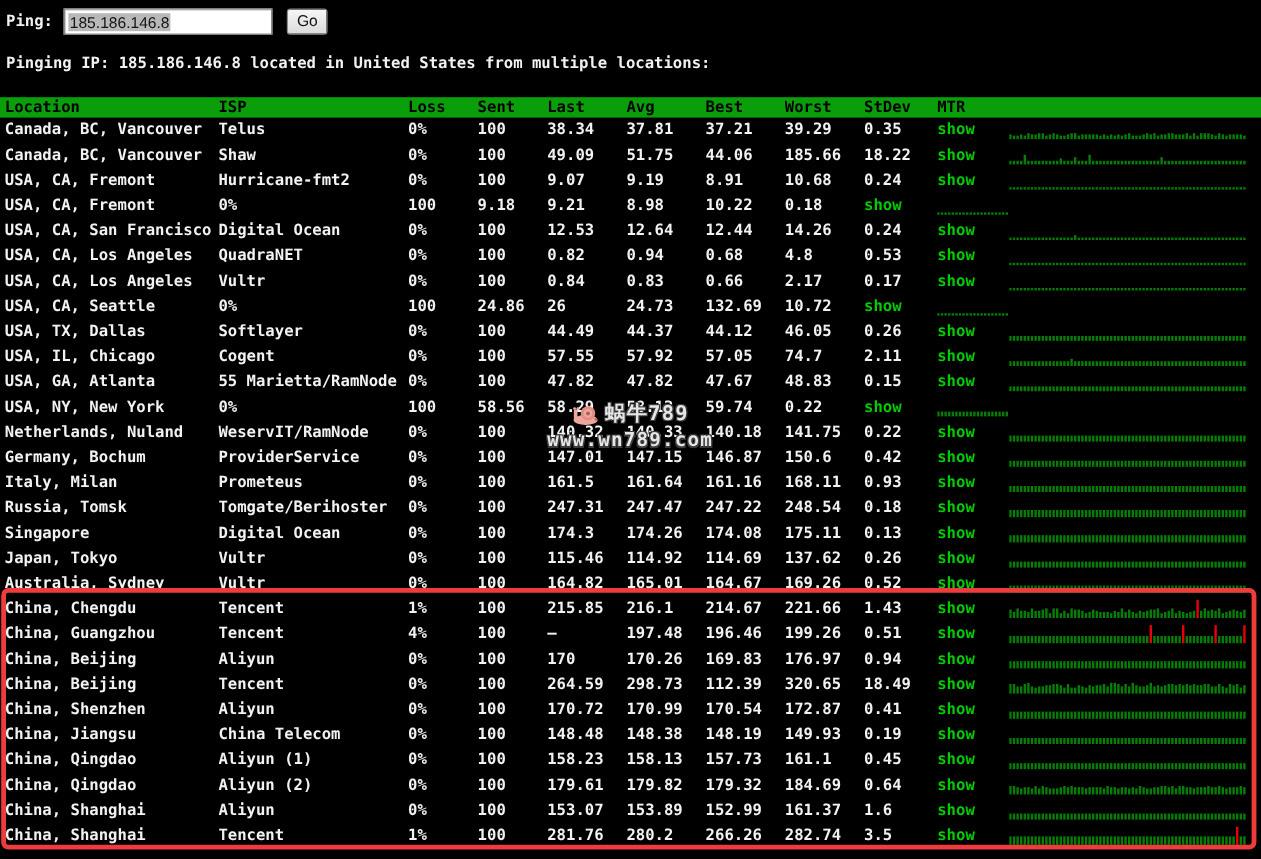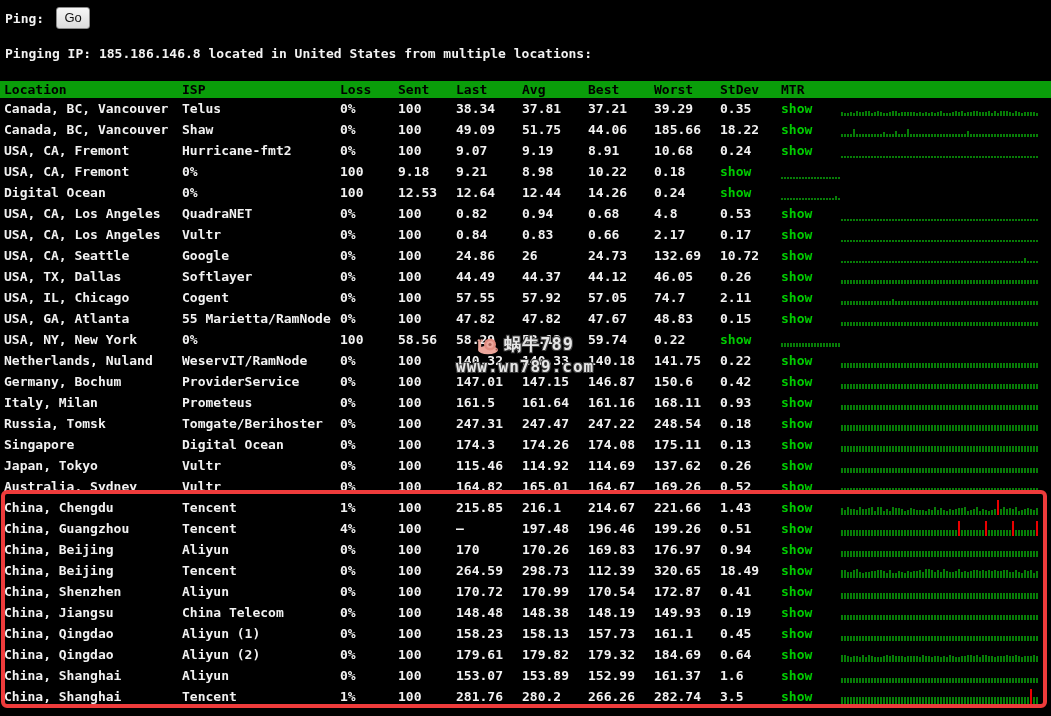--- a/index.html
+++ b/index.html
@@ -64,20 +64,23 @@
   .wm-text2{
     margin-top:1px;font-size:16px;font-weight:bold;color:#e6e6e6;letter-spacing:1px;
     text-shadow:1px 1px 0 #3c3c3c,-1px -1px 0 #3c3c3c,1px -1px 0 #3c3c3c,-1px 1px 0 #3c3c3c;
   }
 </style>
 </head>
 <body>
 
 <div class="form-row">
   <span class="ping-label">Ping:</span>
+  <div class="fake-input" role="textbox">
+    <span class="sel">185.186.146.8</span>
+  </div>
   <button class="go-btn">Go</button>
 </div>
 
 <div class="status"><span>Pinging IP: 185.186.146.8 located in </span><b>United States</b><span> from multiple locations:</span></div>
 
 <div class="tbl">
   <div class="thead" id="thead">
       <div>Location</div>
       <div>ISP</div>
       <div>Loss</div>
@@ -135,20 +138,21 @@
         <div>100</div>
         <div>9.18</div>
         <div>9.21</div>
         <div>8.98</div>
         <div>10.22</div>
         <div>0.18</div>
         <div><span class="show">show</span></div>
         <div><div class="chart"><i style="height: 2px;"></i><i style="height: 2px;"></i><i style="height: 2px;"></i><i style="height: 2px;"></i><i style="height: 2px;"></i><i style="height: 2px;"></i><i style="height: 2px;"></i><i style="height: 2px;"></i><i style="height: 2px;"></i><i style="height: 2px;"></i><i style="height: 2px;"></i><i style="height: 2px;"></i><i style="height: 2px;"></i><i style="height: 2px;"></i><i style="height: 2px;"></i><i style="height: 2px;"></i><i style="height: 2px;"></i><i style="height: 2px;"></i><i style="height: 2px;"></i><i style="height: 2px;"></i><i style="height: 2px;"></i><i style="height: 2px;"></i><i style="height: 2px;"></i><i style="height: 2px;"></i><i style="height: 2px;"></i><i style="height: 2px;"></i><i style="height: 2px;"></i><i style="height: 2px;"></i><i style="height: 2px;"></i><i style="height: 2px;"></i><i style="height: 2px;"></i><i style="height: 2px;"></i><i style="height: 2px;"></i><i style="height: 2px;"></i><i style="height: 2px;"></i><i style="height: 2px;"></i><i style="height: 2px;"></i><i style="height: 2px;"></i><i style="height: 2px;"></i><i style="height: 2px;"></i><i style="height: 2px;"></i><i style="height: 2px;"></i><i style="height: 2px;"></i><i style="height: 2px;"></i><i style="height: 2px;"></i><i style="height: 2px;"></i><i style="height: 2px;"></i><i style="height: 2px;"></i><i style="height: 2px;"></i><i style="height: 2px;"></i><i style="height: 2px;"></i><i style="height: 2px;"></i><i style="height: 2px;"></i><i style="height: 2px;"></i><i style="height: 2px;"></i><i style="height: 2px;"></i><i style="height: 2px;"></i><i style="height: 2px;"></i><i style="height: 2px;"></i><i style="height: 2px;"></i><i style="height: 2px;"></i><i style="height: 2px;"></i><i style="height: 2px;"></i><i style="height: 2px;"></i><i style="height: 2px;"></i><i style="height: 2px;"></i></div></div>
       </div>
       <div class="row">
+        <div>USA, CA, San Francisco</div>
         <div>Digital Ocean</div>
         <div>0%</div>
         <div>100</div>
         <div>12.53</div>
         <div>12.64</div>
         <div>12.44</div>
         <div>14.26</div>
         <div>0.24</div>
         <div><span class="show">show</span></div>
         <div><div class="chart"><i style="height: 2px;"></i><i style="height: 2px;"></i><i style="height: 2px;"></i><i style="height: 2px;"></i><i style="height: 2px;"></i><i style="height: 2px;"></i><i style="height: 2px;"></i><i style="height: 2px;"></i><i style="height: 2px;"></i><i style="height: 2px;"></i><i style="height: 2px;"></i><i style="height: 2px;"></i><i style="height: 2px;"></i><i style="height: 2px;"></i><i style="height: 2px;"></i><i style="height: 2px;"></i><i style="height: 2px;"></i><i style="height: 2px;"></i><i style="height: 4px;"></i><i style="height: 2px;"></i><i style="height: 2px;"></i><i style="height: 2px;"></i><i style="height: 2px;"></i><i style="height: 2px;"></i><i style="height: 2px;"></i><i style="height: 2px;"></i><i style="height: 2px;"></i><i style="height: 2px;"></i><i style="height: 2px;"></i><i style="height: 2px;"></i><i style="height: 2px;"></i><i style="height: 2px;"></i><i style="height: 2px;"></i><i style="height: 2px;"></i><i style="height: 2px;"></i><i style="height: 2px;"></i><i style="height: 2px;"></i><i style="height: 2px;"></i><i style="height: 2px;"></i><i style="height: 2px;"></i><i style="height: 2px;"></i><i style="height: 2px;"></i><i style="height: 2px;"></i><i style="height: 2px;"></i><i style="height: 2px;"></i><i style="height: 2px;"></i><i style="height: 2px;"></i><i style="height: 2px;"></i><i style="height: 2px;"></i><i style="height: 2px;"></i><i style="height: 2px;"></i><i style="height: 2px;"></i><i style="height: 2px;"></i><i style="height: 2px;"></i><i style="height: 2px;"></i><i style="height: 2px;"></i><i style="height: 2px;"></i><i style="height: 2px;"></i><i style="height: 2px;"></i><i style="height: 2px;"></i><i style="height: 2px;"></i><i style="height: 2px;"></i><i style="height: 2px;"></i><i style="height: 2px;"></i><i style="height: 2px;"></i><i style="height: 2px;"></i></div></div>
@@ -174,21 +178,20 @@
         <div>0.84</div>
         <div>0.83</div>
         <div>0.66</div>
         <div>2.17</div>
         <div>0.17</div>
         <div><span class="show">show</span></div>
         <div><div class="chart"><i style="height: 2px;"></i><i style="height: 2px;"></i><i style="height: 2px;"></i><i style="height: 2px;"></i><i style="height: 2px;"></i><i style="height: 2px;"></i><i style="height: 2px;"></i><i style="height: 2px;"></i><i style="height: 2px;"></i><i style="height: 2px;"></i><i style="height: 2px;"></i><i style="height: 2px;"></i><i style="height: 2px;"></i><i style="height: 2px;"></i><i style="height: 2px;"></i><i style="height: 2px;"></i><i style="height: 2px;"></i><i style="height: 2px;"></i><i style="height: 2px;"></i><i style="height: 2px;"></i><i style="height: 2px;"></i><i style="height: 2px;"></i><i style="height: 2px;"></i><i style="height: 2px;"></i><i style="height: 2px;"></i><i style="height: 2px;"></i><i style="height: 2px;"></i><i style="height: 2px;"></i><i style="height: 2px;"></i><i style="height: 2px;"></i><i style="height: 2px;"></i><i style="height: 2px;"></i><i style="height: 2px;"></i><i style="height: 2px;"></i><i style="height: 2px;"></i><i style="height: 2px;"></i><i style="height: 2px;"></i><i style="height: 2px;"></i><i style="height: 2px;"></i><i style="height: 2px;"></i><i style="height: 2px;"></i><i style="height: 2px;"></i><i style="height: 2px;"></i><i style="height: 2px;"></i><i style="height: 2px;"></i><i style="height: 2px;"></i><i style="height: 2px;"></i><i style="height: 2px;"></i><i style="height: 2px;"></i><i style="height: 2px;"></i><i style="height: 2px;"></i><i style="height: 2px;"></i><i style="height: 2px;"></i><i style="height: 2px;"></i><i style="height: 2px;"></i><i style="height: 2px;"></i><i style="height: 2px;"></i><i style="height: 2px;"></i><i style="height: 2px;"></i><i style="height: 2px;"></i><i style="height: 2px;"></i><i style="height: 2px;"></i><i style="height: 2px;"></i><i style="height: 2px;"></i><i style="height: 2px;"></i><i style="height: 2px;"></i></div></div>
       </div>
       <div class="row">
         <div>USA, CA, Seattle</div>
-        <div>Google</div>
         <div>0%</div>
         <div>100</div>
         <div>24.86</div>
         <div>26</div>
         <div>24.73</div>
         <div>132.69</div>
         <div>10.72</div>
         <div><span class="show">show</span></div>
         <div><div class="chart"><i style="height: 2px;"></i><i style="height: 2px;"></i><i style="height: 2px;"></i><i style="height: 2px;"></i><i style="height: 2px;"></i><i style="height: 2px;"></i><i style="height: 2px;"></i><i style="height: 2px;"></i><i style="height: 2px;"></i><i style="height: 2px;"></i><i style="height: 2px;"></i><i style="height: 2px;"></i><i style="height: 2px;"></i><i style="height: 2px;"></i><i style="height: 2px;"></i><i style="height: 2px;"></i><i style="height: 2px;"></i><i style="height: 2px;"></i><i style="height: 2px;"></i><i style="height: 2px;"></i><i style="height: 2px;"></i><i style="height: 2px;"></i><i style="height: 2px;"></i><i style="height: 2px;"></i><i style="height: 2px;"></i><i style="height: 2px;"></i><i style="height: 2px;"></i><i style="height: 2px;"></i><i style="height: 2px;"></i><i style="height: 2px;"></i><i style="height: 2px;"></i><i style="height: 2px;"></i><i style="height: 2px;"></i><i style="height: 2px;"></i><i style="height: 2px;"></i><i style="height: 2px;"></i><i style="height: 2px;"></i><i style="height: 2px;"></i><i style="height: 2px;"></i><i style="height: 2px;"></i><i style="height: 2px;"></i><i style="height: 2px;"></i><i style="height: 2px;"></i><i style="height: 2px;"></i><i style="height: 2px;"></i><i style="height: 2px;"></i><i style="height: 2px;"></i><i style="height: 2px;"></i><i style="height: 2px;"></i><i style="height: 2px;"></i><i style="height: 2px;"></i><i style="height: 2px;"></i><i style="height: 2px;"></i><i style="height: 2px;"></i><i style="height: 2px;"></i><i style="height: 2px;"></i><i style="height: 2px;"></i><i style="height: 2px;"></i><i style="height: 2px;"></i><i style="height: 2px;"></i><i style="height: 2px;"></i><i style="height: 5px;"></i><i style="height: 2px;"></i><i style="height: 2px;"></i><i style="height: 2px;"></i><i style="height: 2px;"></i></div></div>
       </div>

